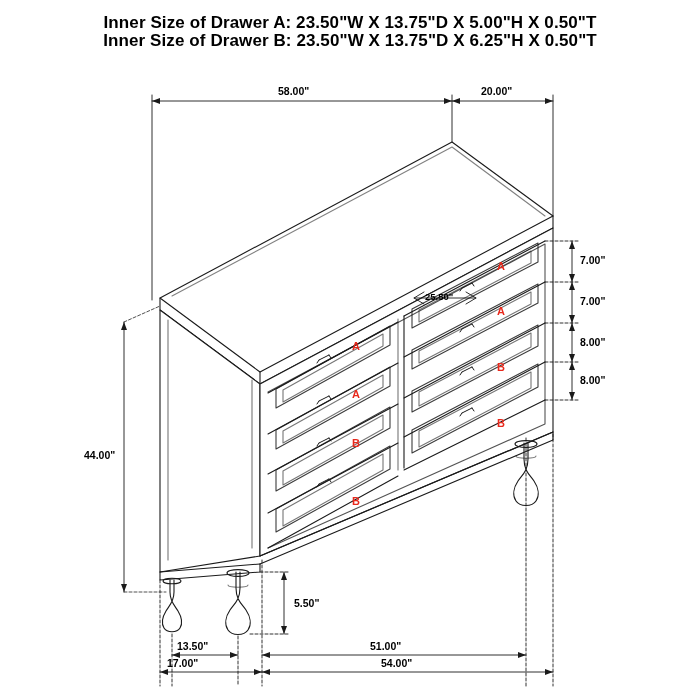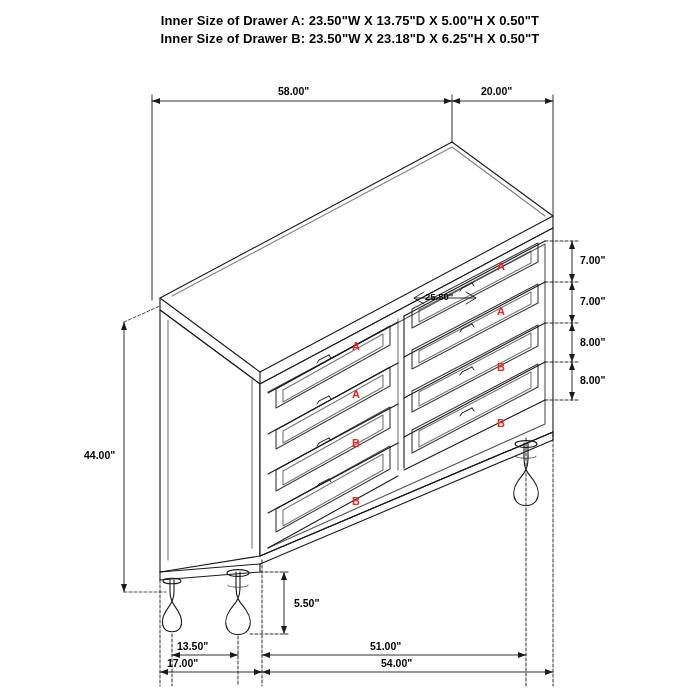--- a/index.html
+++ b/index.html
@@ -7,41 +7,41 @@
     width:700px;height:700px;
     background:#ffffff;
     font-family:"Liberation Sans", sans-serif;
     color:#000;
     position:relative;
     overflow:hidden;
   }
   #stage{position:absolute;inset:0;}
   .hdr{
     position:absolute;left:0;right:0;text-align:center;
-    font-size:13px;font-weight:bold;letter-spacing:.1px;
+    font-size:17px;font-weight:bold;letter-spacing:.1px;
   }
   .hdr1{top:13px;}
   .hdr2{top:31px;}
 
   svg{position:absolute;left:0;top:0;}
 
   .lbl{
     position:absolute;font-size:10.5px;font-weight:bold;
     white-space:nowrap;
   }
   .lbl.red{color:#e8291c;font-size:11px;}
   .lbl.small{font-size:9.5px;}
 </style>
 </head>
 <body>
 
 <div id="stage">
 
   <div class="hdr hdr1">Inner Size of Drawer A: 23.50"W X 13.75"D X 5.00"H X 0.50"T</div>
-  <div class="hdr hdr2">Inner Size of Drawer B: 23.50"W X 23.18"D X 6.25"H X 0.50"T</div>
+  <div class="hdr hdr2">Inner Size of Drawer B: 23.50"W X 13.75"D X 6.25"H X 0.50"T</div>
 
   <svg width="700" height="700" viewBox="0 0 700 700">
     <g fill="none" stroke="#1a1a1a" stroke-width="1.1" stroke-linejoin="round" stroke-linecap="round">
 
       <polygon points="160,298 452,142 553,216 260,372" fill="#ffffff"></polygon>
 
       <polyline points="160,298 160,310 260,384 260,372"></polyline>
       <polyline points="260,384 553,228 553,216"></polyline>
 
       <polyline points="172,296 452,147 545,216" opacity="0.55"></polyline>

